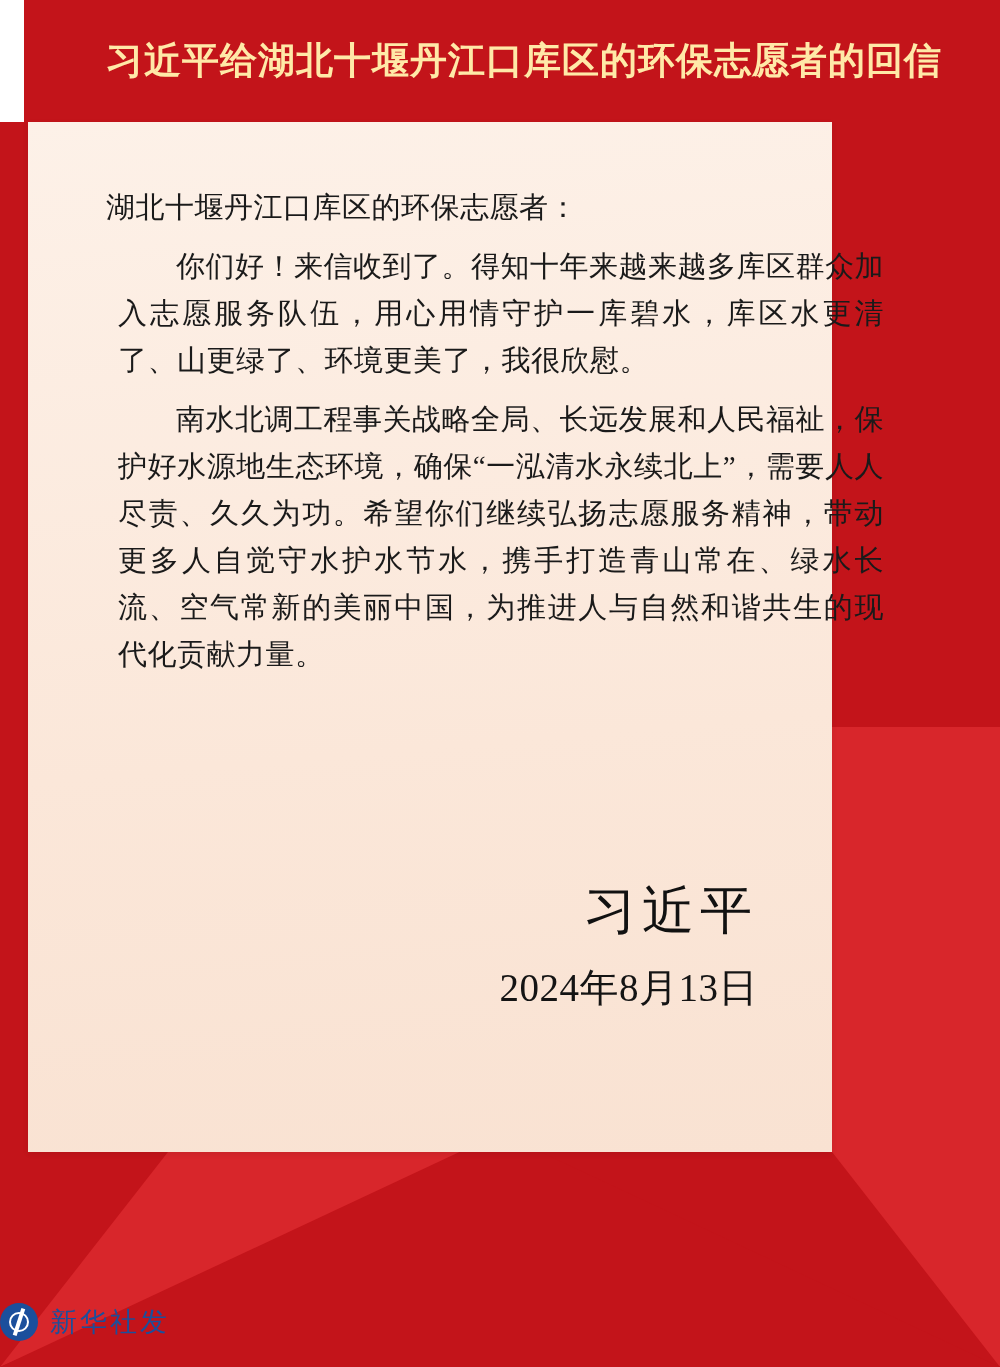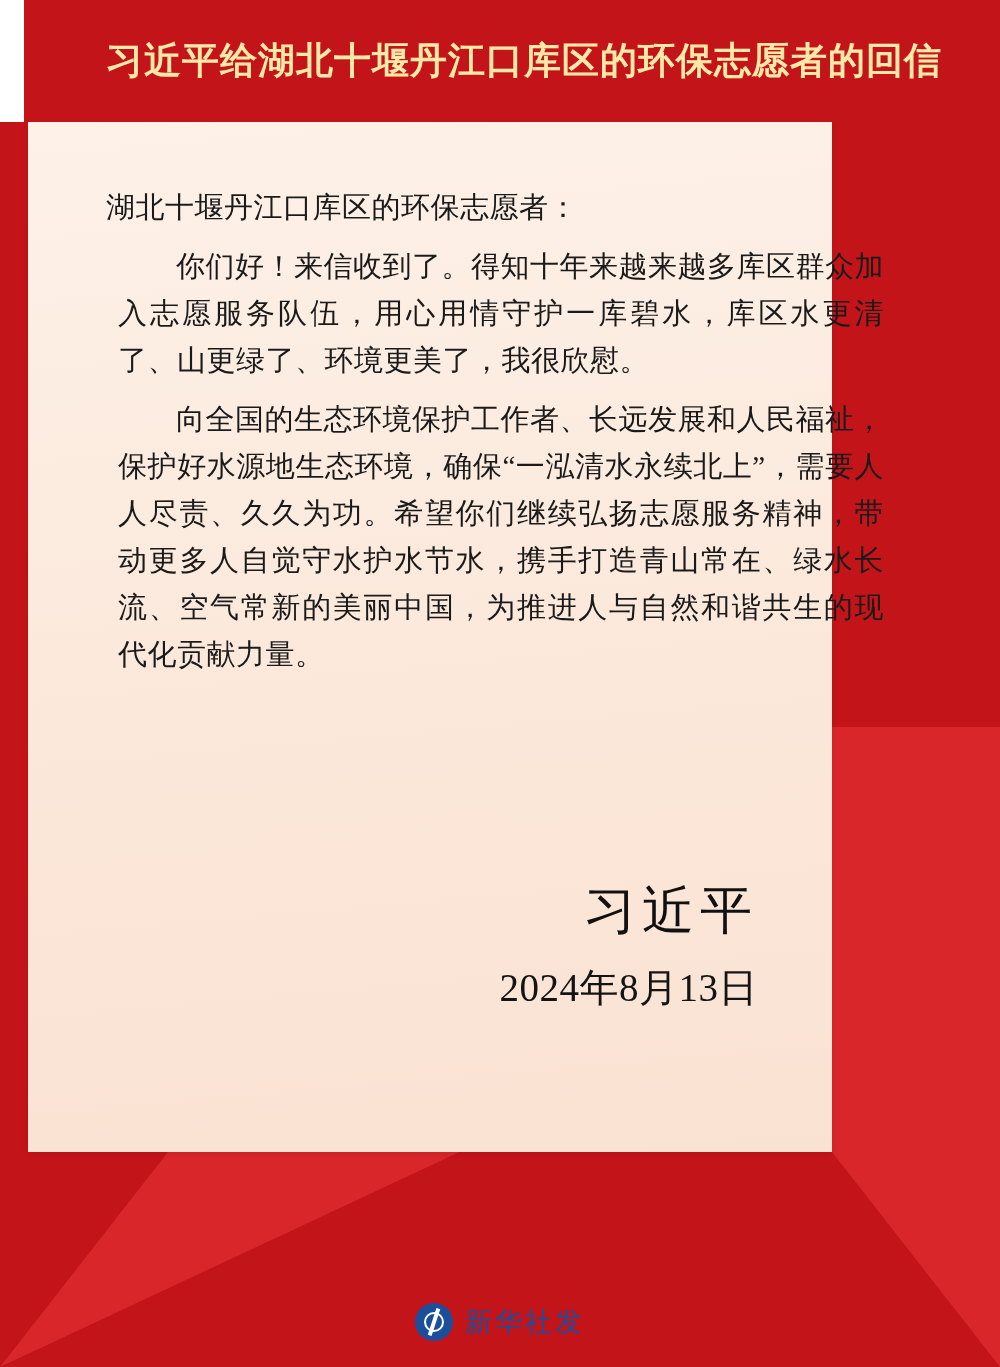--- a/index.html
+++ b/index.html
@@ -148,21 +148,20 @@
   }
 
   
   .footer-credit {
     position: absolute;
     left: 0;
     bottom: 26px;
     width: 1000px;
     display: flex;
     align-items: center;
-    justify-content: center;
     gap: 12px;
   }
   .footer-logo {
     width: 38px;
     height: 38px;
     border-radius: 50%;
     background: #1b4f9c;
     position: relative;
     display: inline-block;
   }
@@ -205,21 +204,21 @@
 </div>
 
 <div class="header-band">
   <div class="header-title">习近平给湖北十堰丹江口库区的环保志愿者的回信</div>
 </div>
 
 <div class="letter">
   <div class="letter-inner">
     <div class="salutation">湖北十堰丹江口库区的环保志愿者：</div>
     <p class="para">你们好！来信收到了。得知十年来越来越多库区群众加入志愿服务队伍，用心用情守护一库碧水，库区水更清了、山更绿了、环境更美了，我很欣慰。</p>
-    <p class="para">向全国的生态环境保护工作者、长远发展和人民福祉，保护好水源地生态环境，确保“一泓清水永续北上”，需要人人尽责、久久为功。希望你们继续弘扬志愿服务精神，带动更多人自觉守水护水节水，携手打造青山常在、绿水长流、空气常新的美丽中国，为推进人与自然和谐共生的现代化贡献力量。</p>
+    <p class="para">南水北调工程事关战略全局、长远发展和人民福祉，保护好水源地生态环境，确保“一泓清水永续北上”，需要人人尽责、久久为功。希望你们继续弘扬志愿服务精神，带动更多人自觉守水护水节水，携手打造青山常在、绿水长流、空气常新的美丽中国，为推进人与自然和谐共生的现代化贡献力量。</p>
   </div>
 
   <div class="signature-block">
     <div class="signature-name">习近平</div>
     <div class="signature-date">2024年8月13日</div>
   </div>
 </div>
 
 <div class="footer-credit">
   <span class="footer-logo"></span>

